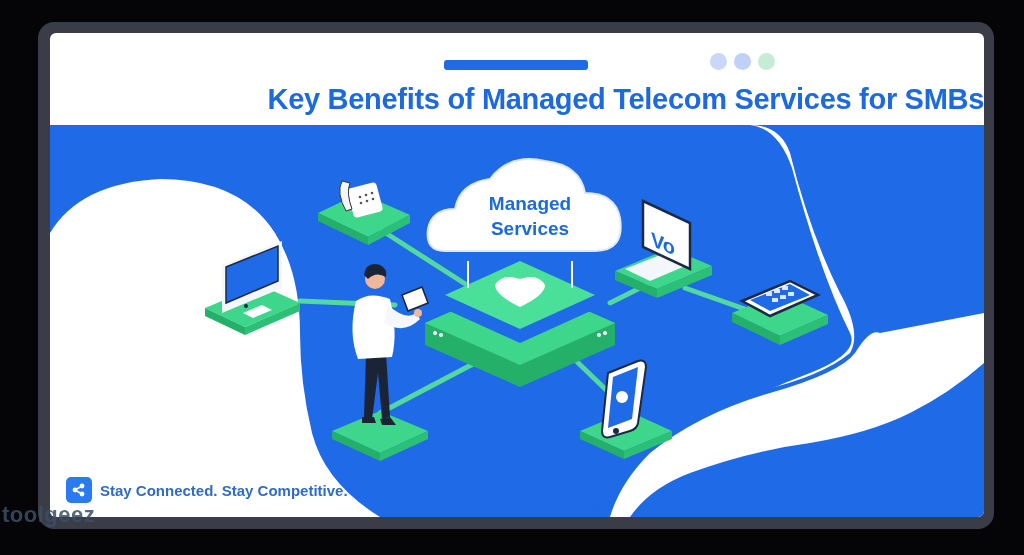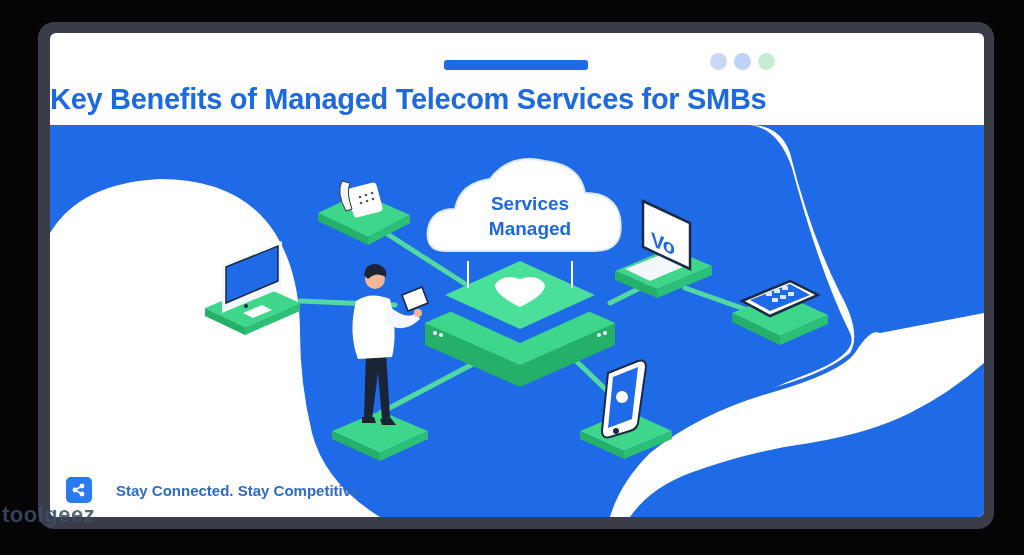--- a/index.html
+++ b/index.html
@@ -2,24 +2,24 @@
 <html><head>
 <meta charset="utf-8">
 <style>
   html,body{margin:0;padding:0;}
   body{width:1024px;height:555px;background:#050507;position:relative;overflow:hidden;font-family:"DejaVu Sans","Liberation Sans",sans-serif;}
   .frame{position:absolute;left:38px;top:22px;width:956px;height:507px;background:#3a3d47;border-radius:16px;}
   .screen{position:absolute;left:50px;top:33px;width:934px;height:484px;background:#ffffff;border-radius:6px;overflow:hidden;}
   .topbar{position:absolute;left:394px;top:27px;width:144px;height:10px;background:#1f6ae6;border-radius:3px;}
   .dots{position:absolute;left:660px;top:20px;display:flex;gap:7px;}
   .dot{width:17px;height:17px;border-radius:50%;}
-  .title{position:absolute;left:0;top:50px;width:934px;text-align:left;font-family:"Liberation Sans",sans-serif;font-weight:bold;font-size:29px;color:#1d6ae0;letter-spacing:-0.3px;}
+  .title{position:absolute;left:0;top:50px;width:934px;text-align:right;font-family:"Liberation Sans",sans-serif;font-weight:bold;font-size:29px;color:#1d6ae0;letter-spacing:-0.3px;}
   svg.art{position:absolute;left:0;top:0;}
   .cloud-label{position:absolute;left:400px;top:158px;width:160px;text-align:center;font-family:"Liberation Sans",sans-serif;font-weight:bold;font-size:19px;line-height:25px;color:#1d6ae0;}
-  .tagline{position:absolute;left:16px;top:444px;display:flex;align-items:center;gap:24px;}
+  .tagline{position:absolute;left:16px;top:444px;display:flex;align-items:center;gap:8px;}
   .tag-icon{width:26px;height:26px;background:#2b7bf0;border-radius:5px;display:flex;align-items:center;justify-content:center;}
   .tag-text{font-family:"Liberation Sans",sans-serif;font-weight:bold;font-size:15px;color:#2f6bc9;}
   .logo{position:absolute;left:2px;top:502px;font-family:"Liberation Sans",sans-serif;font-weight:bold;font-size:22px;color:#3c4f67;opacity:0.85;letter-spacing:0.5px;}
 </style>
 </head>
 <body>
 
 <div class="frame"></div>
 <div class="screen">
 
@@ -142,22 +142,22 @@
       <circle cx="325" cy="246" r="10" fill="#f1b79a"></circle>
       <path d="M314 242 Q316 228 330 232 Q338 236 336 244 Q326 238 318 246 Z" fill="#1a2436"></path>
       <path d="M352 262 L372 254 L378 270 L358 278 Z" fill="#ffffff" stroke="#1a2436" stroke-width="1.5"></path>
       <circle cx="368" cy="280" r="4" fill="#f1b79a"></circle>
       <path d="M312 384 L324 384 L326 390 L312 390 Z" fill="#1a2436"></path>
       <path d="M330 386 L340 384 L346 392 L332 392 Z" fill="#1a2436"></path>
     </g>
   </svg>
 
   <div class="cloud-label">
+    <div>Managed</div>
     <div>Services</div>
-    <div>Managed</div>
   </div>
 
   <div class="tagline">
     <div class="tag-icon">
       <svg width="16" height="16" viewBox="0 0 16 16">
         <circle cx="4" cy="8" r="2.4" fill="#fff"></circle>
         <circle cx="11" cy="4" r="2.4" fill="#fff"></circle>
         <circle cx="11" cy="12" r="2.4" fill="#fff"></circle>
         <line x1="4" y1="8" x2="11" y2="4" stroke="#fff" stroke-width="1.6"></line>
         <line x1="4" y1="8" x2="11" y2="12" stroke="#fff" stroke-width="1.6"></line>

